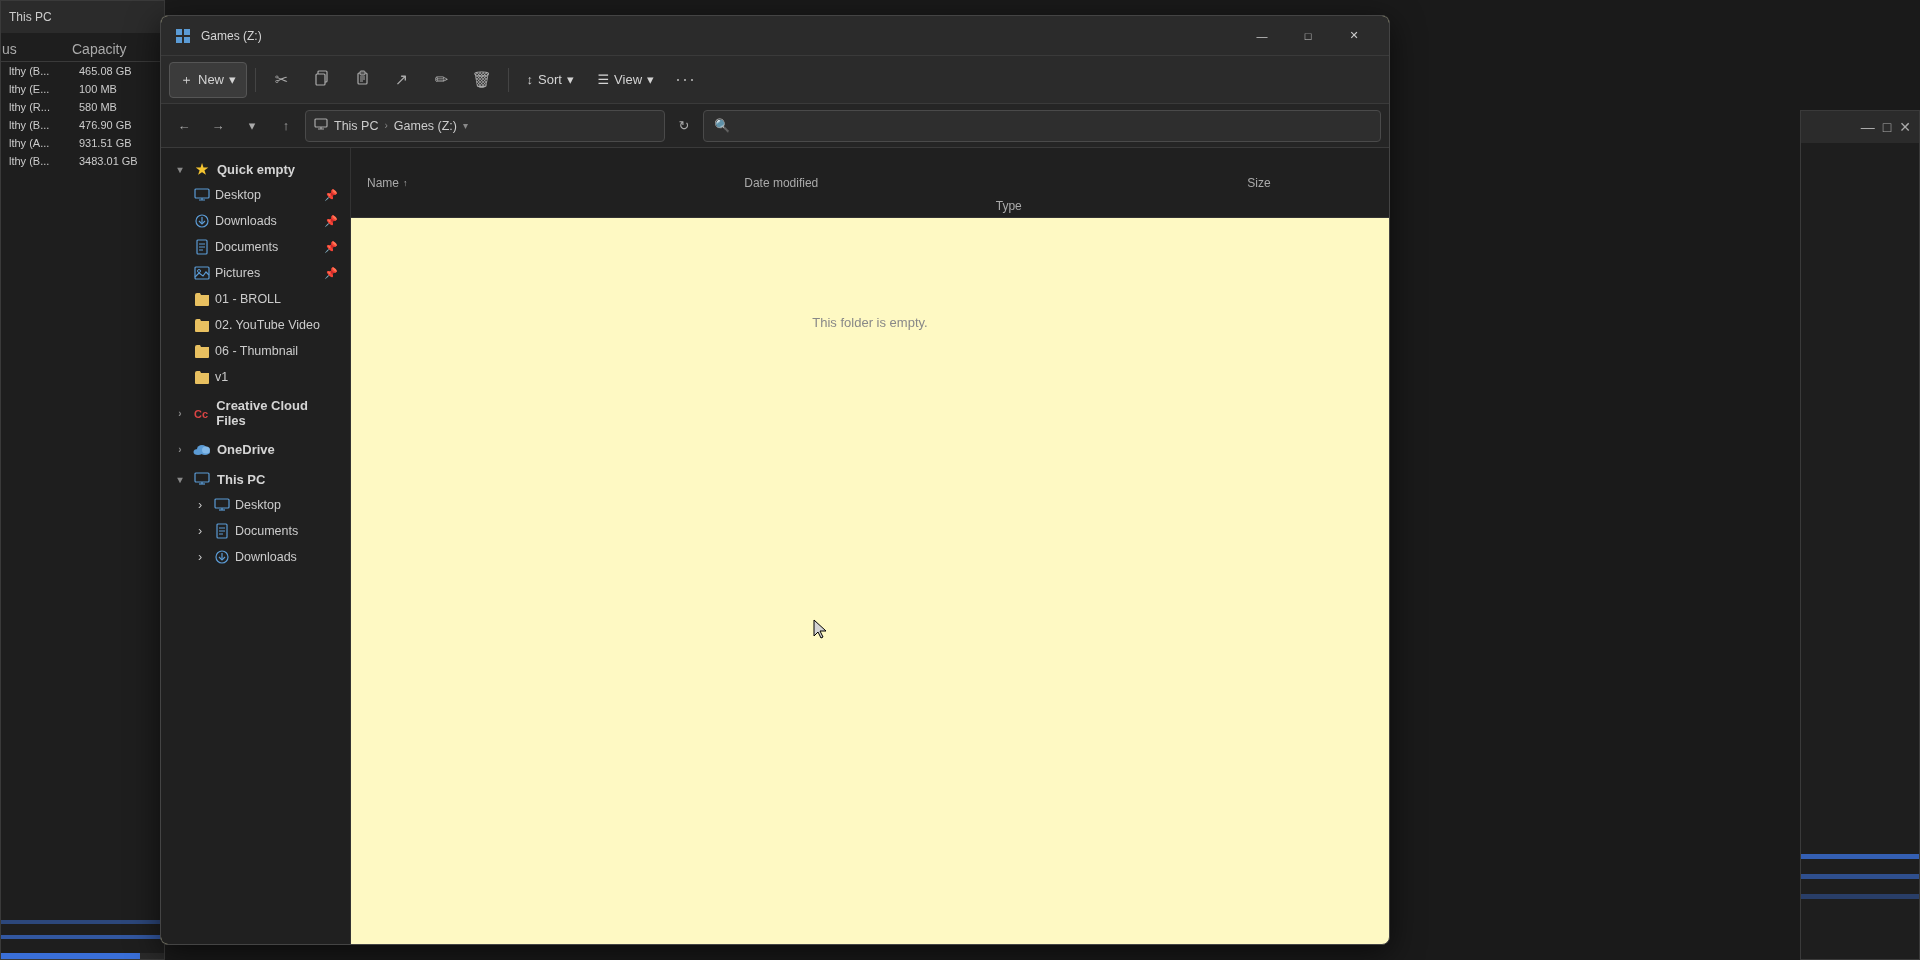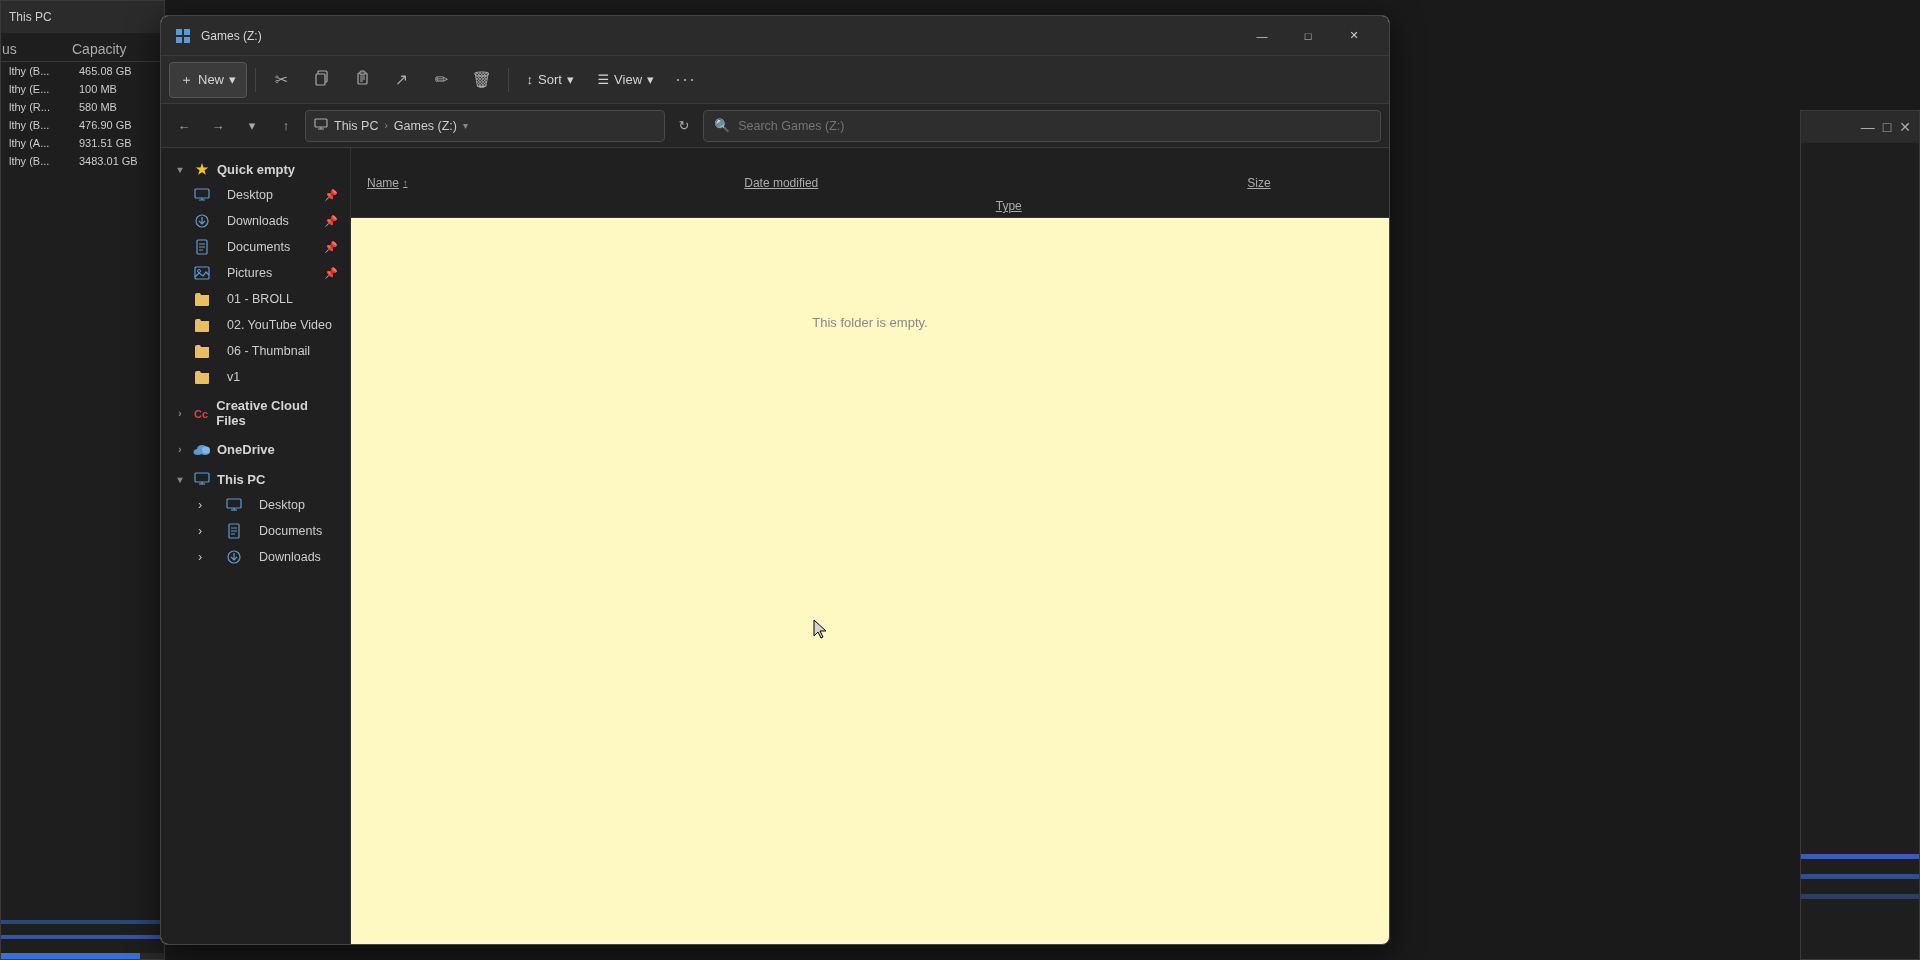--- a/index.html
+++ b/index.html
@@ -263,21 +263,21 @@
       font-weight: 600;
     }
     .expand-icon { font-size: 10px; color: #888; width: 14px; text-align: center; }
     .section-icon { width: 18px; height: 18px; display: flex; align-items: center; justify-content: center; }
     .star-icon { color: #f4c430; font-size: 14px; }
 
     .sidebar-item {
       display: flex;
       align-items: center;
       padding: 4px 8px 4px 28px;
-      gap: 16px;
+      gap: 4px;
       cursor: pointer;
       border-radius: 4px;
       margin: 0 4px;
       font-size: 12.5px;
       color: #ccc;
       position: relative;
     }
     .sidebar-item .pin-icon {
       position: absolute;
       right: 8px;
@@ -298,21 +298,20 @@
     
     .col-headers {
       display: flex;
       align-items: center;
       padding: 4px 16px;
       border-bottom: 1px solid #333;
       background: #202020;
       font-size: 12px;
       color: #aaa;
       flex-shrink: 0;
-      text-decoration: underline;
     }
     .col-name {
       flex: 3;
       display: flex;
       align-items: center;
       gap: 4px;
       cursor: pointer;
     }
     .col-sort-arrow { font-size: 9px; }
     .col-date { flex: 2; cursor: pointer; }
@@ -494,21 +493,20 @@
       <span>Games (Z:)</span>
       <span class="path-chevron">▾</span>
     </div>
 
     <div class="address-refresh">
       <span>↻</span>
     </div>
 
     <div class="search-box">
       <span style="color:#888;font-size:13px;">🔍</span>
-      <input type="text" placeholder="Search Games (Z:)" style="">
     </div>
   </div>
 
   <div class="content-area">
 
     <div class="sidebar">
 
       <div class="sidebar-section">
         <div class="sidebar-section-header">
           <span class="expand-icon">▾</span>

